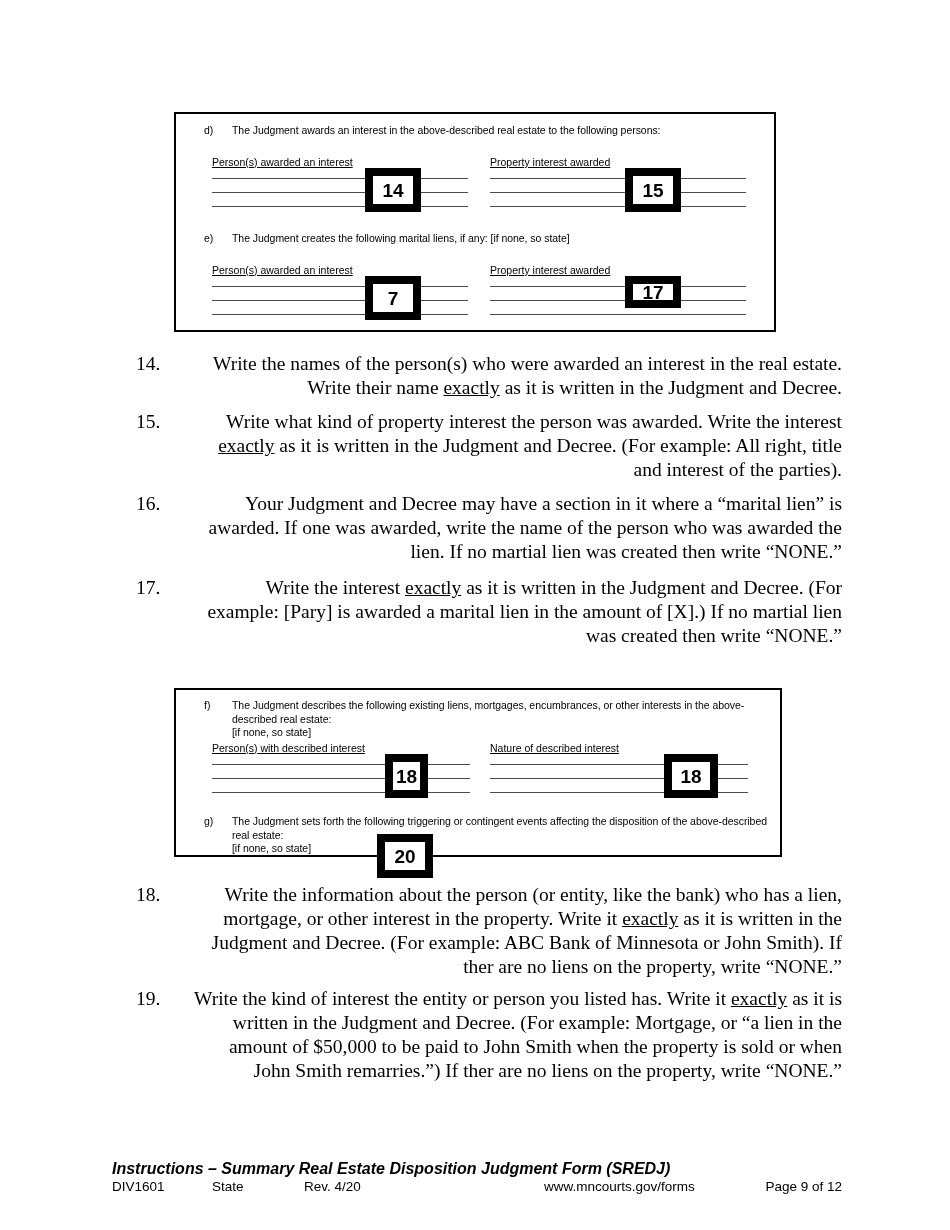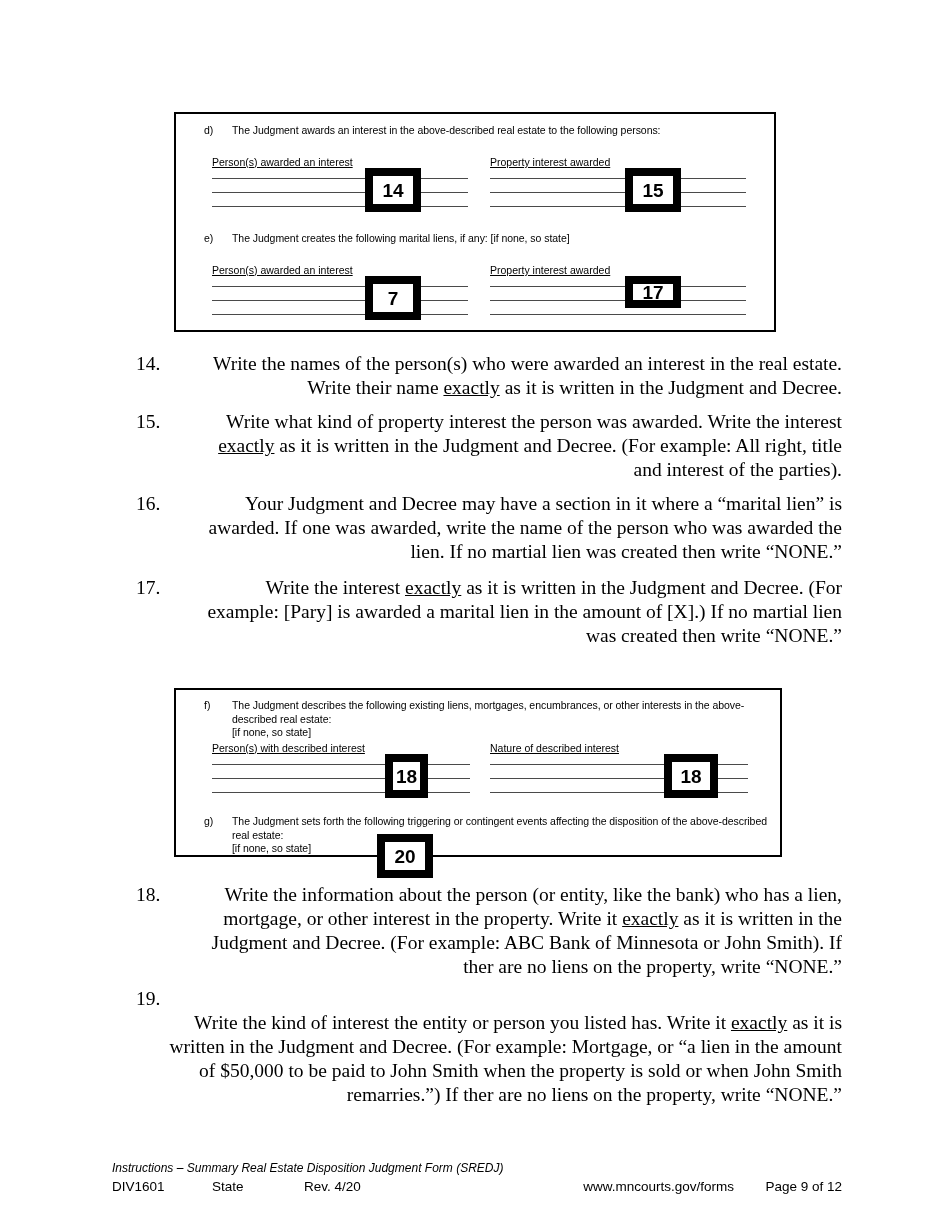--- a/index.html
+++ b/index.html
@@ -119,34 +119,35 @@
   
   #footer {
     position: absolute;
     left: 112px;
     top: 1160px;
     width: 730px;
     font-family: "Liberation Sans", "DejaVu Sans", sans-serif;
   }
   #footer-title {
     font-style: italic;
-    font-size: 12px;
+    font-size: 16px;
     line-height: 17px;
     white-space: nowrap;
+    font-weight: bold;
   }
   #footer-row {
     display: flex;
     font-size: 13.5px;
     line-height: 18px;
     margin-top: 1px;
   }
   #footer-form-id { width: 100px; }
   #footer-state   { width: 92px; }
   #footer-rev     { width: 240px; }
-  #footer-url     { width: 190px; text-align: right; }
+  #footer-url     { width: 190px; }
   #footer-page    { flex: 1; text-align: right; }
 </style>
 </head>
 <body>
 
 <div class="page">
 
   <div class="form-box" id="form-box-1">
 
     <div class="clause" style="left:28px; top:10px; width:555px;">
@@ -244,21 +245,21 @@
     </div>
   </div>
 
   <div class="callout" style="left:340px; top:834px; width:56px; height:44px;margin-left:37px;">20</div>
 
   <div class="instr" style="left:136px; top:883px; width:706px;">
     <span class="instr-num">18.</span>
     <span class="instr-body"><span>Write the information about the person (or entity, like the bank) who has a lien, mortgage, or other interest in the property. Write it </span><u>exactly</u><span> as it is written in the Judgment and Decree. (For example: ABC Bank of Minnesota or John Smith). If ther are no liens on the property, write “NONE.”</span></span>
   </div>
 
-  <div class="instr" style="left:136px; top:987px; width:706px;flex-direction:column;">
+  <div class="instr" style="left:136px; top:987px; width:706px;">
     <span class="instr-num">19.</span>
     <span class="instr-body"><span>Write the kind of interest the entity or person you listed has. Write it </span><u>exactly</u><span> as it is written in the Judgment and Decree. (For example: Mortgage, or “a lien in the amount of $50,000 to be paid to John Smith when the property is sold or when John Smith remarries.”) If ther are no liens on the property, write “NONE.”</span></span>
   </div>
 
   <div id="footer">
     <div id="footer-title">Instructions – Summary Real Estate Disposition Judgment Form (SREDJ)</div>
     <div id="footer-row">
       <span id="footer-form-id">DIV1601</span>
       <span id="footer-state">State</span>
       <span id="footer-rev">Rev. 4/20</span>

